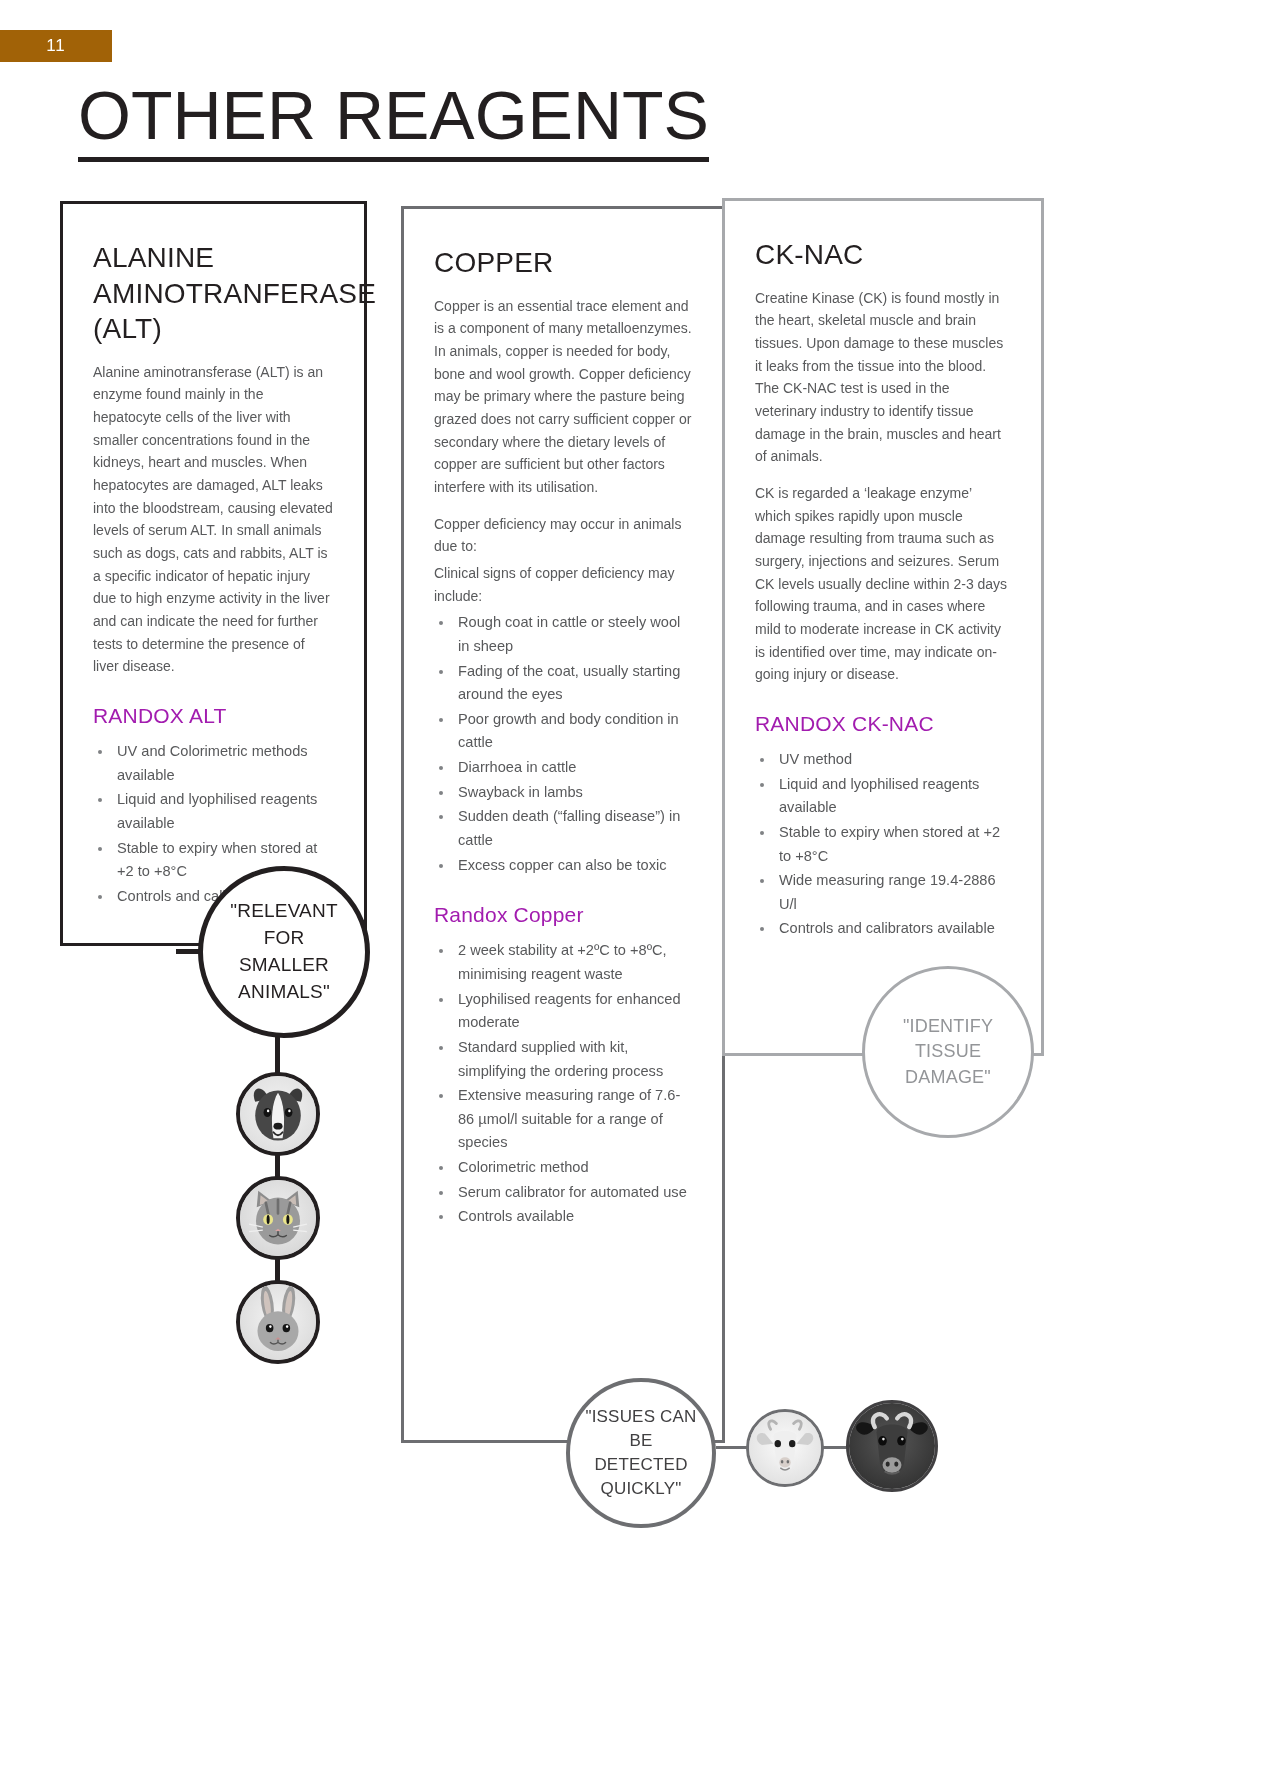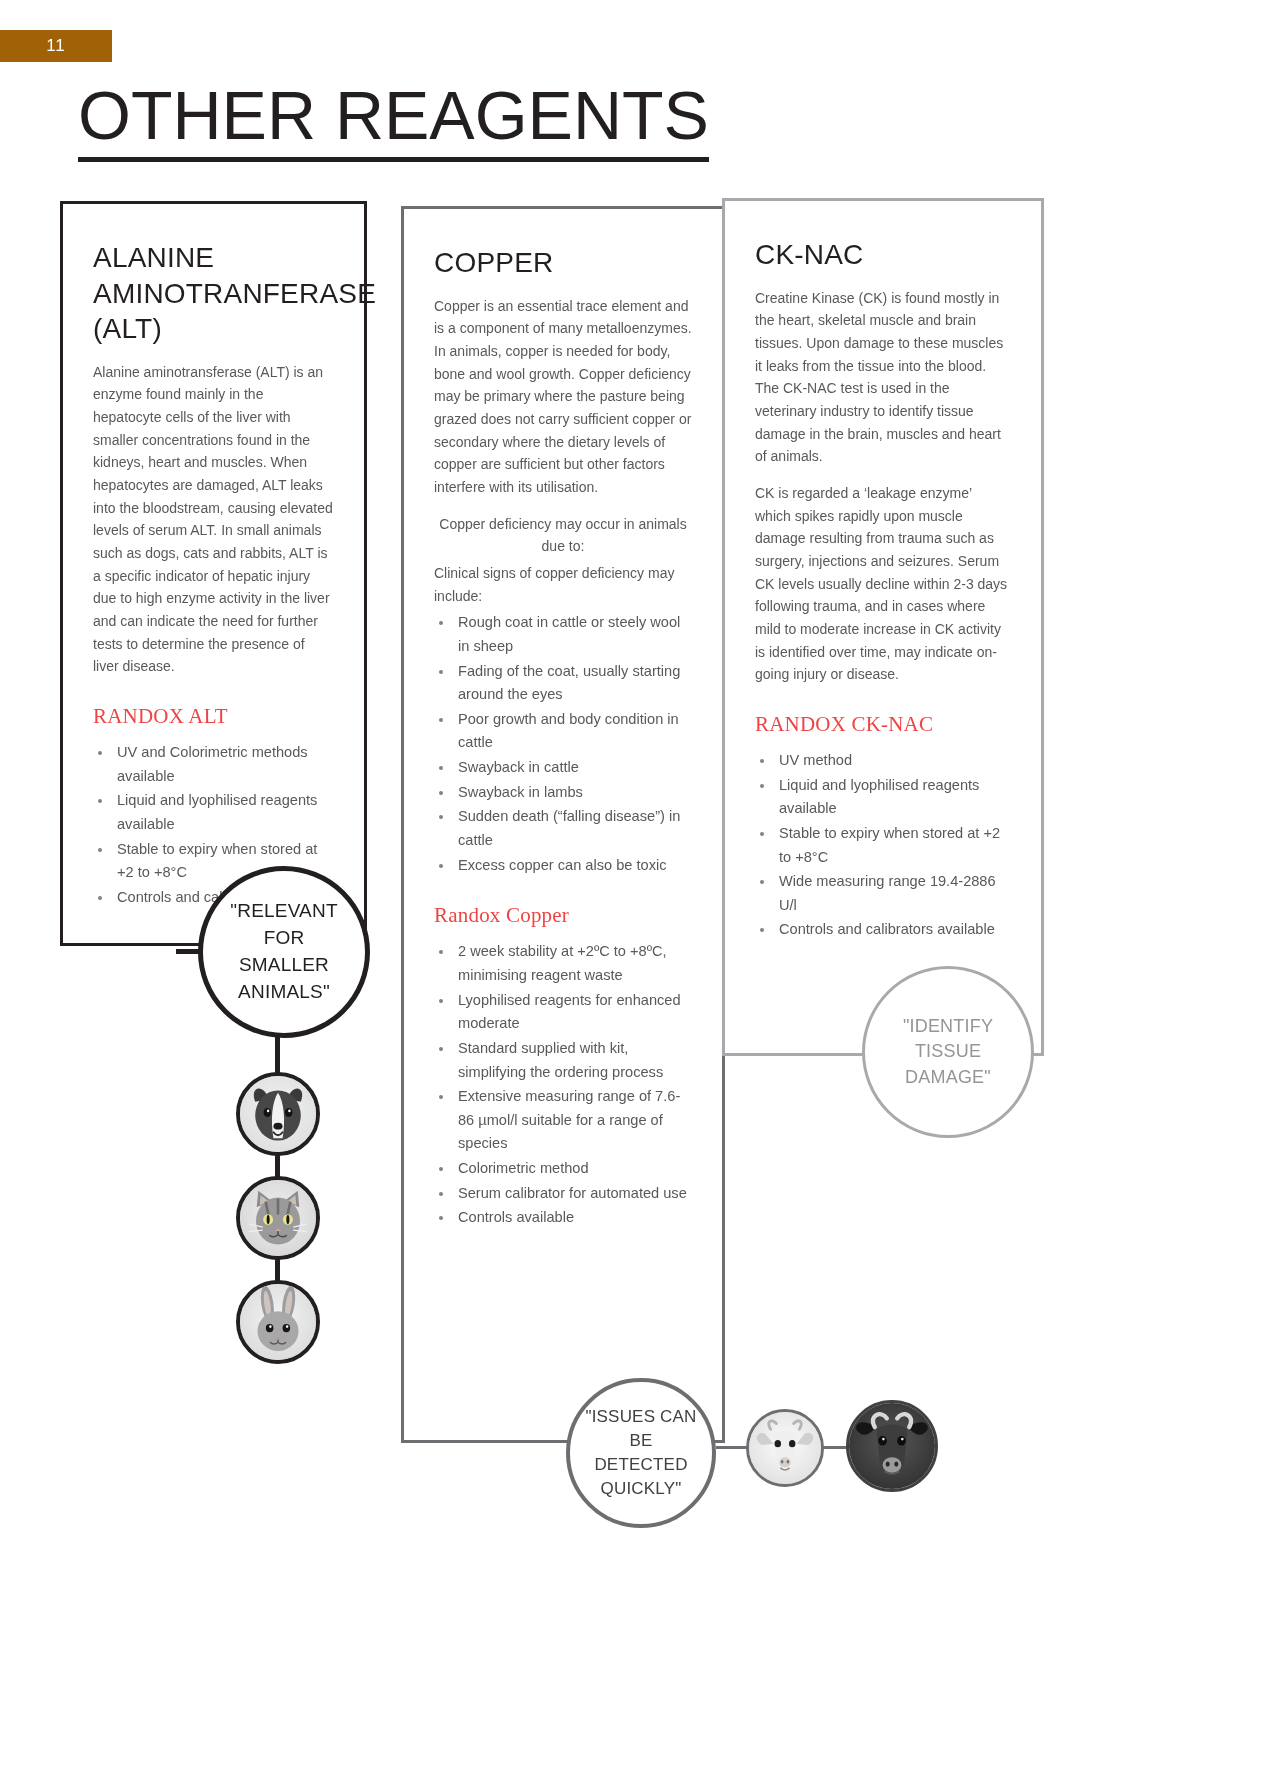--- a/index.html
+++ b/index.html
@@ -78,23 +78,23 @@
     font-weight: 400;
     color: #231f20;
     line-height: 1.27;
     letter-spacing: 0.2px;
     font-family: "Liberation Sans", sans-serif;
   }
   h3.sub-head {
     margin: 26px 0 12px 0;
     font-size: 21px;
     font-weight: 400;
-    color: #ef4444;
+    color: #a21caf;
     letter-spacing: 0.2px;
-    font-family: Liberation Serif, serif;
+    font-family: Liberation Sans, sans-serif;
   }
   p.body-text {
     margin: 0 0 14px 0;
     font-size: 14px;
     line-height: 1.62;
     color: #58595b;
   }
   ul.bullets {
     margin: 0 0 12px 0;
     padding: 0;
@@ -284,27 +284,27 @@
       <ellipse cx="62" cy="56" rx="1.6" ry="1.8" fill="#ffffff"></ellipse>
       <path d="M50 70 l-4 3 h8 Z" fill="#c98f8f"></path>
       <path d="M50 74 v3 M50 77 q-6 4 -10 0 M50 77 q6 4 10 0" stroke="#555" stroke-width="1.8" fill="none" stroke-linecap="round"></path>
     </svg>
   </div>
 
   <div class="card card-copper">
     <div class="card-inner">
       <h2 class="section-head">COPPER</h2>
       <p class="body-text">Copper is an essential trace element and is a component of many metalloenzymes. In animals, copper is needed for body, bone and wool growth. Copper deficiency may be primary where the pasture being grazed does not carry sufficient copper or secondary where the dietary levels of copper are sufficient but other factors interfere with its utilisation.</p>
-      <p class="body-text" style="margin-bottom:4px;text-align:center;">Copper deficiency may occur in animals due to:</p>
+      <p class="body-text" style="margin-bottom:4px;">Copper deficiency may occur in animals due to:</p>
       <p class="body-text" style="margin-bottom:4px;">Clinical signs of copper deficiency may include:</p>
       <ul class="bullets">
         <li>Rough coat in cattle or steely wool in sheep</li>
         <li>Fading of the coat, usually starting around the eyes</li>
         <li>Poor growth and body condition in cattle</li>
-        <li>Swayback in cattle</li>
+        <li>Diarrhoea in cattle</li>
         <li>Swayback in lambs</li>
         <li>Sudden death (“falling disease”) in cattle</li>
         <li>Excess copper can also be toxic</li>
       </ul>
       <h3 class="sub-head">Randox Copper</h3>
       <ul class="bullets">
         <li>2 week stability at +2ºC to +8ºC, minimising reagent waste</li>
         <li>Lyophilised reagents for enhanced moderate</li>
         <li>Standard supplied with kit, simplifying the ordering process</li>
         <li>Extensive measuring range of 7.6-86 µmol/l suitable for a range of species</li>

